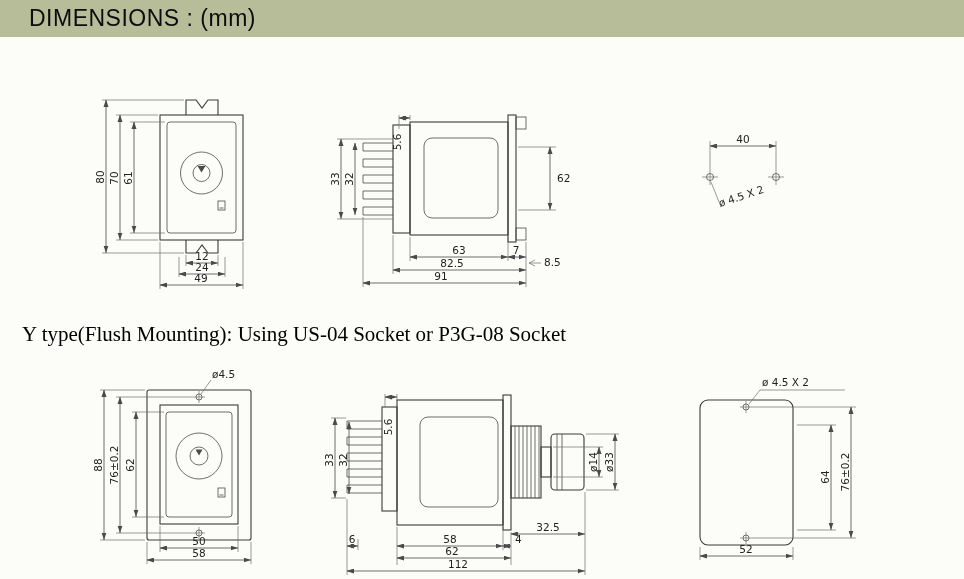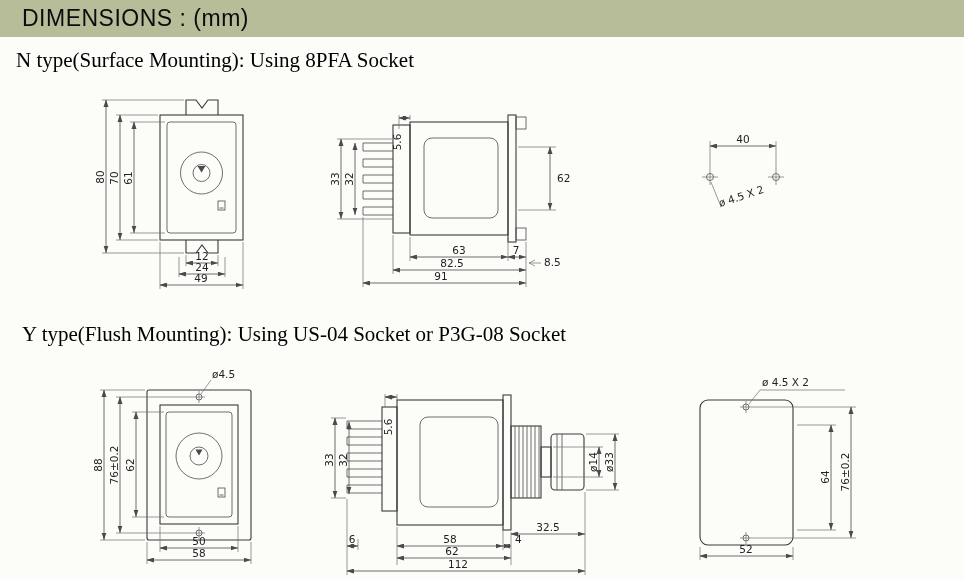--- a/index.html
+++ b/index.html
@@ -1,21 +1,21 @@
 <!DOCTYPE html>
 <html><head>
 <meta charset="utf-8">
 <style>
   html,body{margin:0;padding:0;background:#ffffff;}
   .page{position:relative;width:964px;height:579px;background:#fcfcf9;overflow:hidden;
         font-family:"Liberation Sans",sans-serif;}
   .hdr{position:absolute;top:0;left:0;width:964px;height:37px;background:#b7bd99;
        display:flex;align-items:center;}
   .hdr-title{font-family:"Liberation Sans",sans-serif;font-size:23px;color:#0c0c0c;
-       padding-left:22px;letter-spacing:.5px;}
+       padding-left:29px;letter-spacing:.5px;}
   .sec-title{position:absolute;font-family:"Liberation Serif",serif;font-size:21px;color:#000;}
   .t-n{top:48px;left:16px;}
   .t-y{top:322px;left:22px;}
   svg.draw{position:absolute;left:0;}
   .ol{fill:none;stroke:#3a3a3a;stroke-width:1.1;}
   .ol2{fill:none;stroke:#4a4a4a;stroke-width:0.8;}
   .ext{fill:none;stroke:#6e6e6e;stroke-width:0.7;}
   .dim{fill:none;stroke:#4a4a4a;stroke-width:0.8;marker-start:url(#as);marker-end:url(#ae);}
   .dt{font-family:"DejaVu Sans",sans-serif;font-size:10.5px;fill:#222;text-anchor:middle;}
   .dts{font-family:"DejaVu Sans",sans-serif;font-size:10.5px;fill:#222;text-anchor:start;}
@@ -34,21 +34,20 @@
       <marker id="as" markerWidth="8" markerHeight="6" refX="0.5" refY="2.5" orient="auto" markerUnits="userSpaceOnUse">
         <path d="M7.5,0 L0,2.5 L7.5,5 Z" fill="#4a4a4a"></path>
       </marker>
     </defs>
   </svg>
 
   <div class="hdr">
     <div class="hdr-title">DIMENSIONS : (mm)</div>
   </div>
 
-  <div class="sec-title t-n">N type(Surface Mounting): Using 8PFA Socket</div>
 
   <svg class="draw" style="top:85px" width="964" height="225" viewBox="0 0 964 225">
 
     <g>
       <path class="ol" d="M186,30 L186,15 L196,15 L202,23 L208,15 L218,15 L218,30"></path>
       <rect class="ol" x="160" y="30" width="83" height="125"></rect>
       <path class="ol" d="M186,155 L186,168 L196,168 L202,160 L208,168 L218,168 L218,155"></path>
       <rect class="ol2" x="167" y="37" width="69" height="111" rx="3"></rect>
       <circle class="ol2" cx="201.5" cy="88" r="21"></circle>
       <circle class="ol2" cx="201.5" cy="88" r="8.5"></circle>

